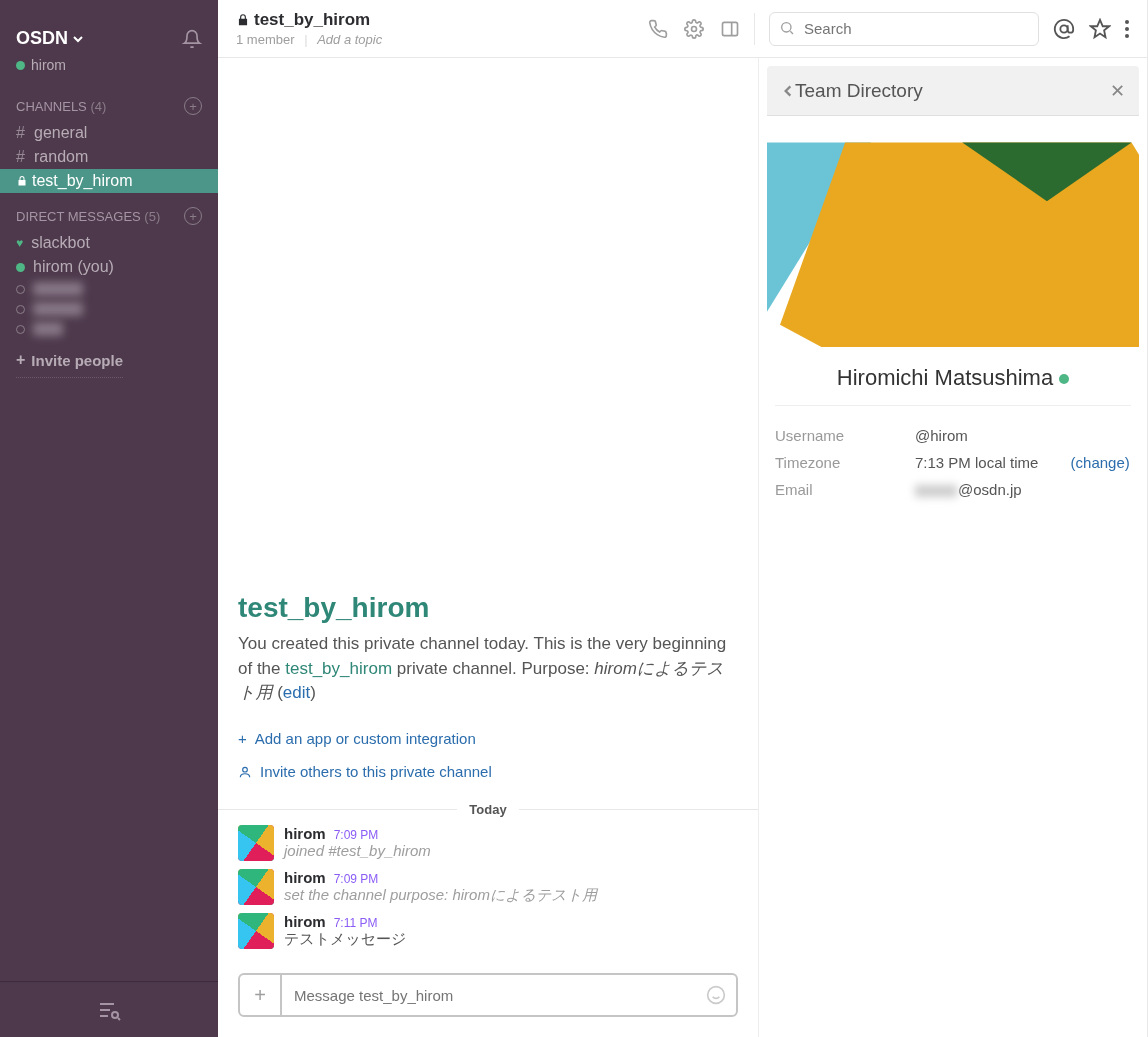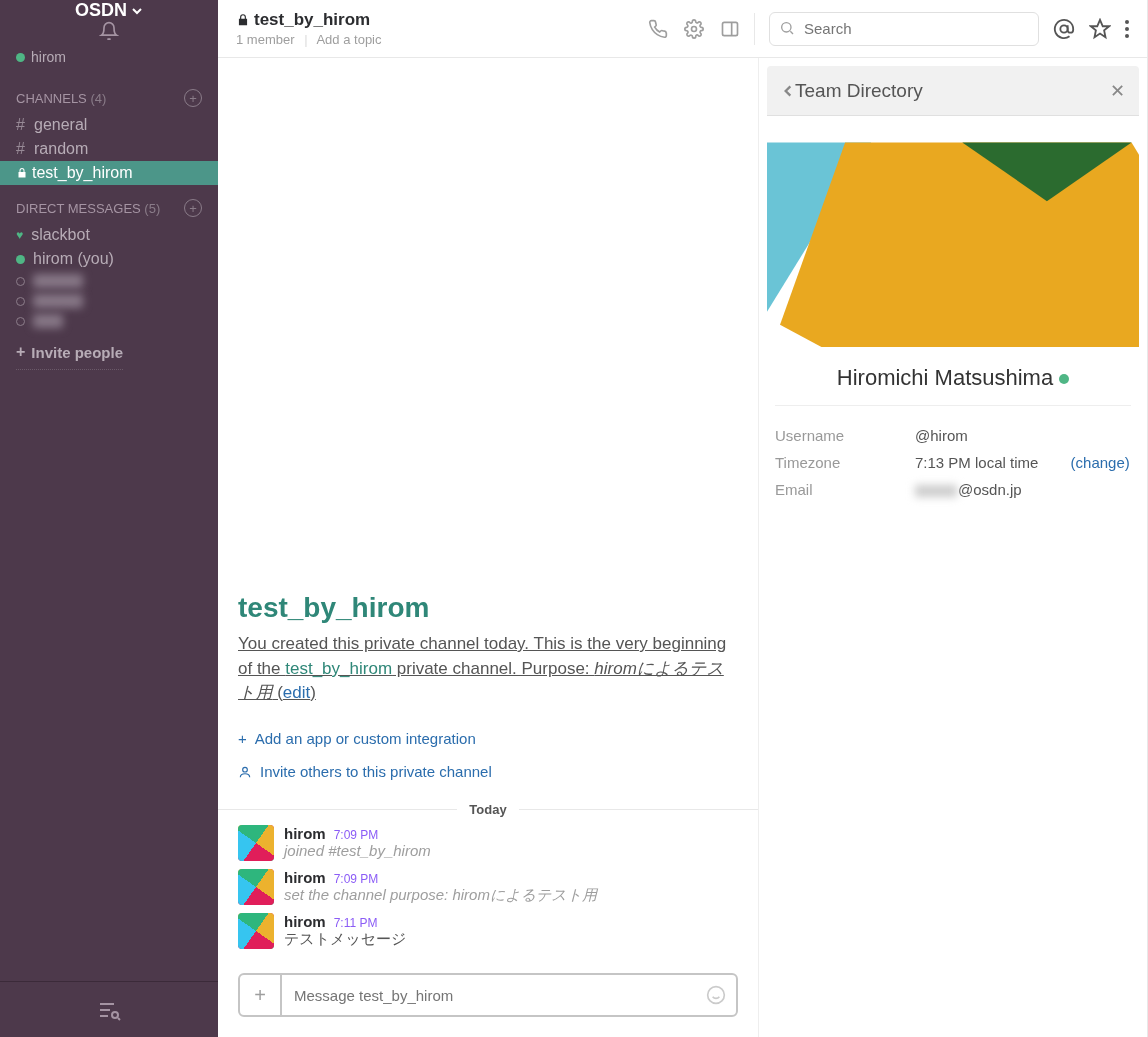--- a/index.html
+++ b/index.html
@@ -1,49 +1,49 @@
 <!DOCTYPE html>
 <html><head>
 <meta charset="utf-8">
 <style>
 * { box-sizing: border-box; margin: 0; padding: 0; }
 body { font-family: -apple-system, BlinkMacSystemFont, "Segoe UI", Helvetica, Arial, sans-serif; font-size: 15px; color: #2c2d30; overflow: hidden; }
 .app { display: flex; width: 1148px; height: 1037px; }
 .sidebar { width: 218px; background: #4d394b; color: #cac4c9; display: flex; flex-direction: column; }
-.sidebar-header { padding: 0 16px 8px; display: flex; align-items: center; justify-content: space-between; flex-direction: column; }
+.sidebar-header { padding: 28px 16px 8px; display: flex; align-items: center; justify-content: space-between; }
 .team-name { color: #fff; font-weight: 700; font-size: 18px; display: flex; align-items: center; gap: 4px; }
 .user-row { padding: 0 16px 10px; display: flex; align-items: center; gap: 6px; color: #b7acb6; font-size: 14px; }
 .presence { width: 9px; height: 9px; border-radius: 50%; background: #4fb685; display: inline-block; }
 .presence.away { background: transparent; border: 1.5px solid #8c7d8a; }
 .section-header { padding: 14px 16px 6px; font-size: 13px; color: #a594a3; display: flex; justify-content: space-between; align-items: center; }
 .section-header .count { color: #8a7c89; }
 .channel-item { padding: 3px 16px; font-size: 16px; color: #b7acb6; cursor: pointer; display: flex; align-items: center; gap: 4px; }
 .channel-item.active { background: #4c9689; color: #fff; border-radius: 0; }
 .channel-item .prefix { opacity: 0.7; width: 14px; display: inline-block; }
 .dm-item { padding: 3px 16px; font-size: 16px; color: #b7acb6; cursor: pointer; display: flex; align-items: center; gap: 8px; }
 .dm-item .blur { filter: blur(4px); background: #877887; width: 50px; height: 14px; border-radius: 2px; }
 .invite { padding: 8px 16px; color: #b7acb6; font-size: 15px; font-weight: 600; display: flex; align-items: center; gap: 6px; border-bottom: 1px dotted #6b5a69; margin: 4px 16px 0 16px; padding-left: 0; padding-right: 0; width: fit-content; }
 .sidebar-footer { margin-top: auto; border-top: 1px solid #3b2a39; display: flex; align-items: center; justify-content: center; height: 56px; color: #a594a3; }
 .main { flex: 1; display: flex; flex-direction: column; border-right: 1px solid #e8e8e8; min-width: 0; }
 .header { height: 58px; border-bottom: 1px solid #e8e8e8; display: flex; align-items: center; padding: 0 18px; gap: 14px; }
 .header-left { flex: 1; min-width: 0; }
 .channel-title { font-weight: 700; font-size: 17px; display: flex; align-items: center; gap: 4px; }
 .channel-meta { font-size: 13px; color: #9e9e9e; margin-top: 2px; }
 .channel-meta .sep { margin: 0 6px; color: #ddd; }
-.channel-meta .topic { }
+.channel-meta .topic { font-style: italic; }
 .header-icons { display: flex; align-items: center; gap: 16px; color: #9e9e9e; }
 .search-box { position: relative; width: 270px; }
 .search-box input { width: 100%; height: 34px; border: 1px solid #e0e0e0; border-radius: 6px; padding: 0 12px 0 34px; font-size: 15px; color: #555; }
 .search-box .sicon { position: absolute; left: 10px; top: 8px; color: #9e9e9e; }
 .content { flex: 1; display: flex; min-height: 0; }
 .messages-area { flex: 1; display: flex; flex-direction: column; min-width: 0; border-right: 1px solid #eee; }
 .scroll { flex: 1; overflow-y: auto; padding: 0 0 8px 0; display: flex; flex-direction: column; justify-content: flex-end; }
 .intro { padding: 0 20px 16px; }
 .intro h1 { font-size: 28px; font-weight: 700; color: #2f8778; margin-bottom: 8px; }
-.intro p { font-size: 17px; color: #555; line-height: 1.45; text-decoration: underline; }
+.intro p { font-size: 17px; color: #555; line-height: 1.45; }
 .intro .link { color: #2f8778; }
 .intro .blue { color: #2b6dad; }
 .intro .italic { font-style: italic; }
 .action-link { color: #2b6dad; font-size: 15px; padding: 8px 20px; display: flex; align-items: center; gap: 8px; cursor: pointer; }
 .divider { display: flex; align-items: center; margin: 14px 0 4px; }
 .divider::before, .divider::after { content: ""; flex: 1; border-top: 1px solid #e8e8e8; }
 .divider span { font-size: 13px; font-weight: 700; color: #555; padding: 0 12px; }
 .msg { display: flex; padding: 4px 20px; gap: 10px; }
 .avatar { width: 36px; height: 36px; border-radius: 4px; flex-shrink: 0; background: linear-gradient(135deg, #ecb22e 0 33%, #e01e5a 33% 66%, #2eb67d 66%); position: relative; overflow: hidden; }
 .avatar::before { content:""; position:absolute; inset:0; background: conic-gradient(from 200deg, #36c5f0 0 90deg, #2eb67d 90deg 180deg, #ecb22e 180deg 270deg, #e01e5a 270deg 360deg); transform: rotate(15deg) scale(1.4); }

